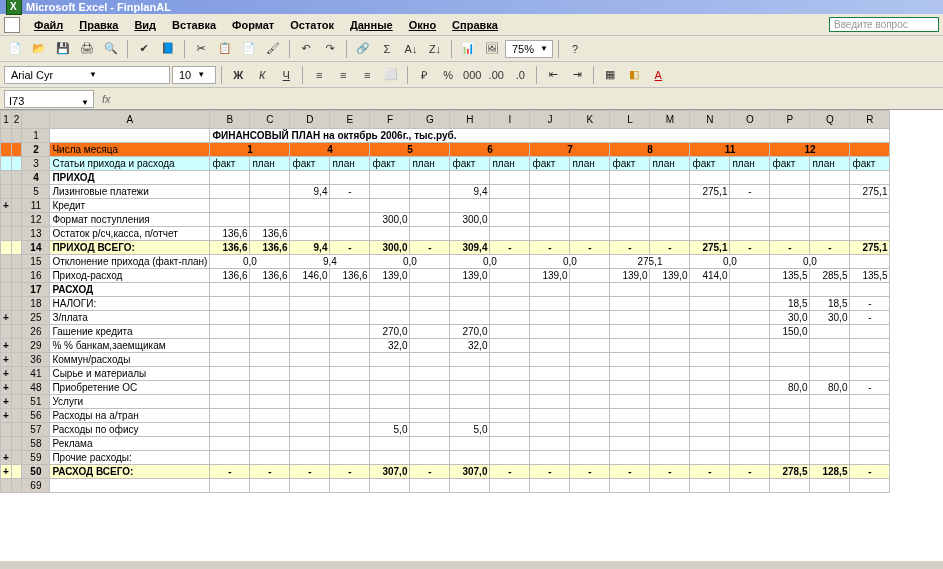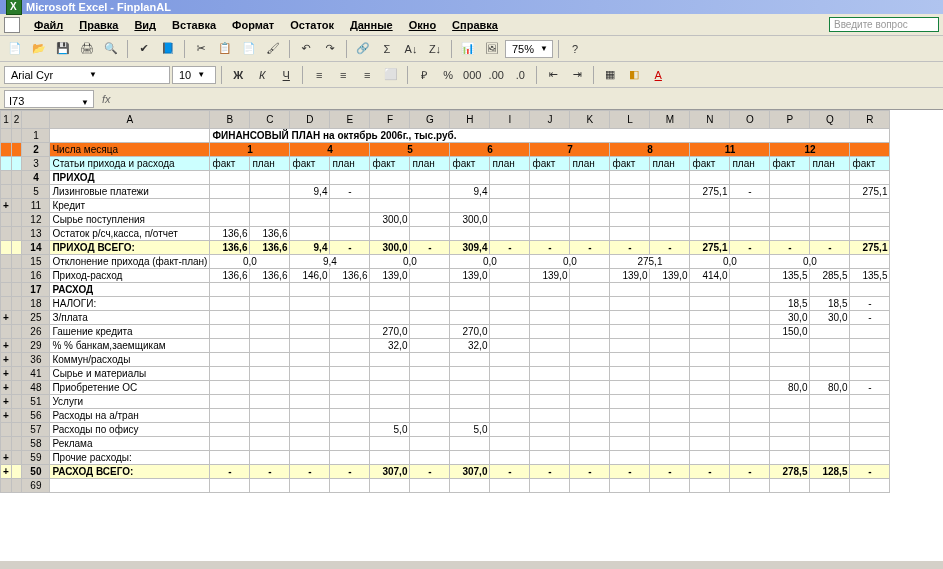--- a/index.html
+++ b/index.html
@@ -396,21 +396,21 @@
             <td class="colN right"></td>
             <td class="colN right"></td>
             <td class="colN right"></td>
             <td class="colN right"></td>
             <td class="colN right"></td>
           </tr>
           <tr>
             <td class="col-outline"></td>
             <td class="col-outline"></td>
             <td class="rowhdr">12</td>
-            <td class="colA">Сырье поступления</td>
+            <td class="colA">Формат поступления</td>
             <td class="colN right"></td>
             <td class="colN right"></td>
             <td class="colN right"></td>
             <td class="colN right"></td>
             <td class="colN right">300,0</td>
             <td class="colN right"></td>
             <td class="colN right">300,0</td>
             <td class="colN right"></td>
             <td class="colN right"></td>
             <td class="colN right"></td>

